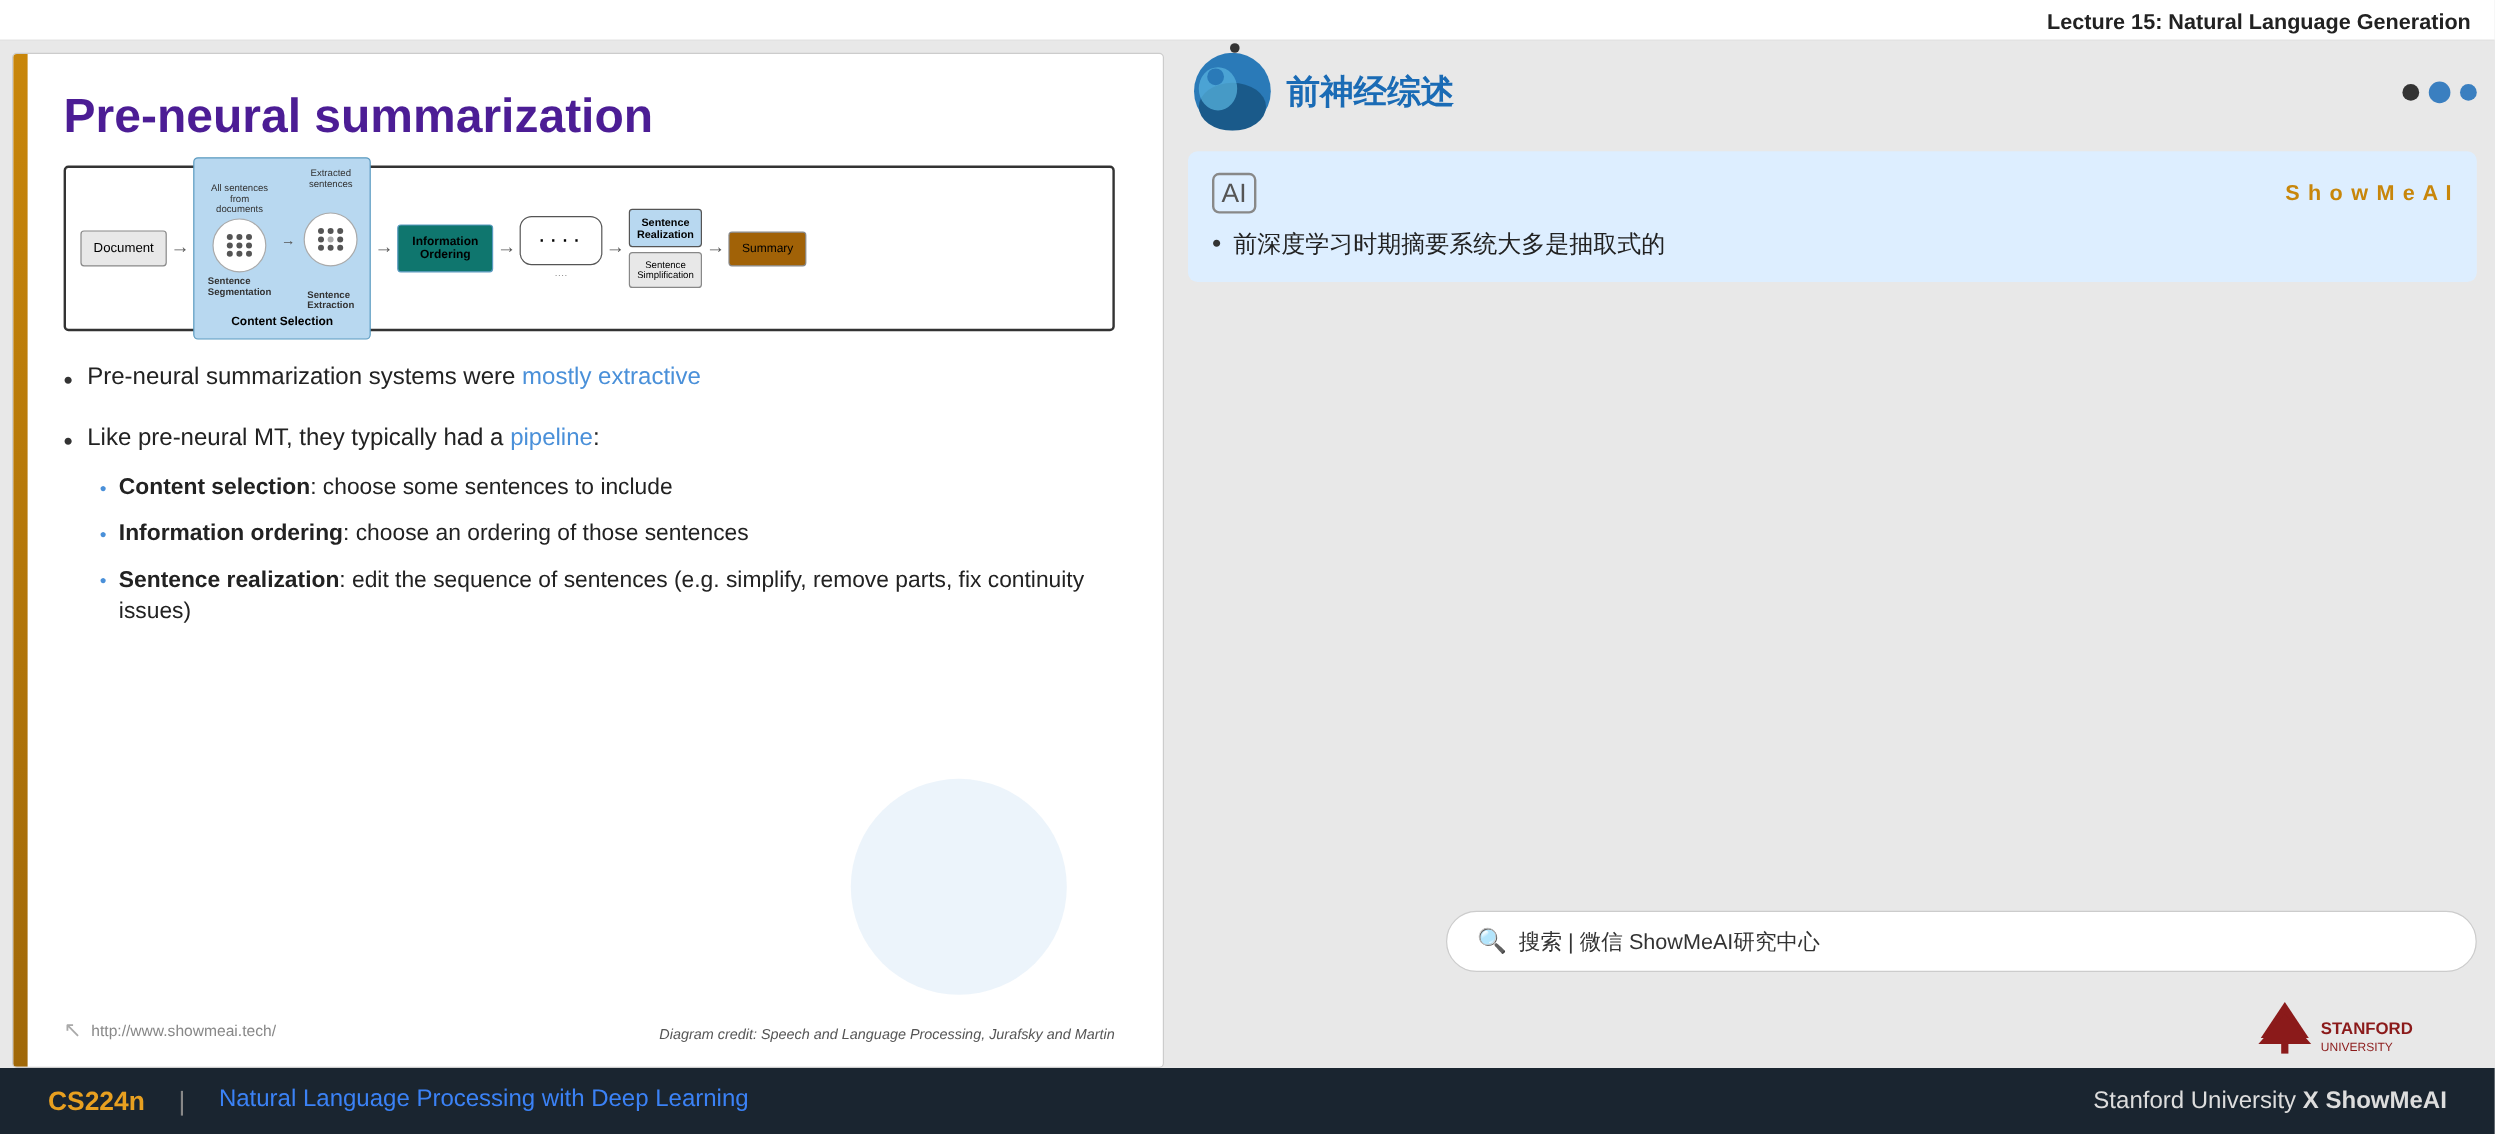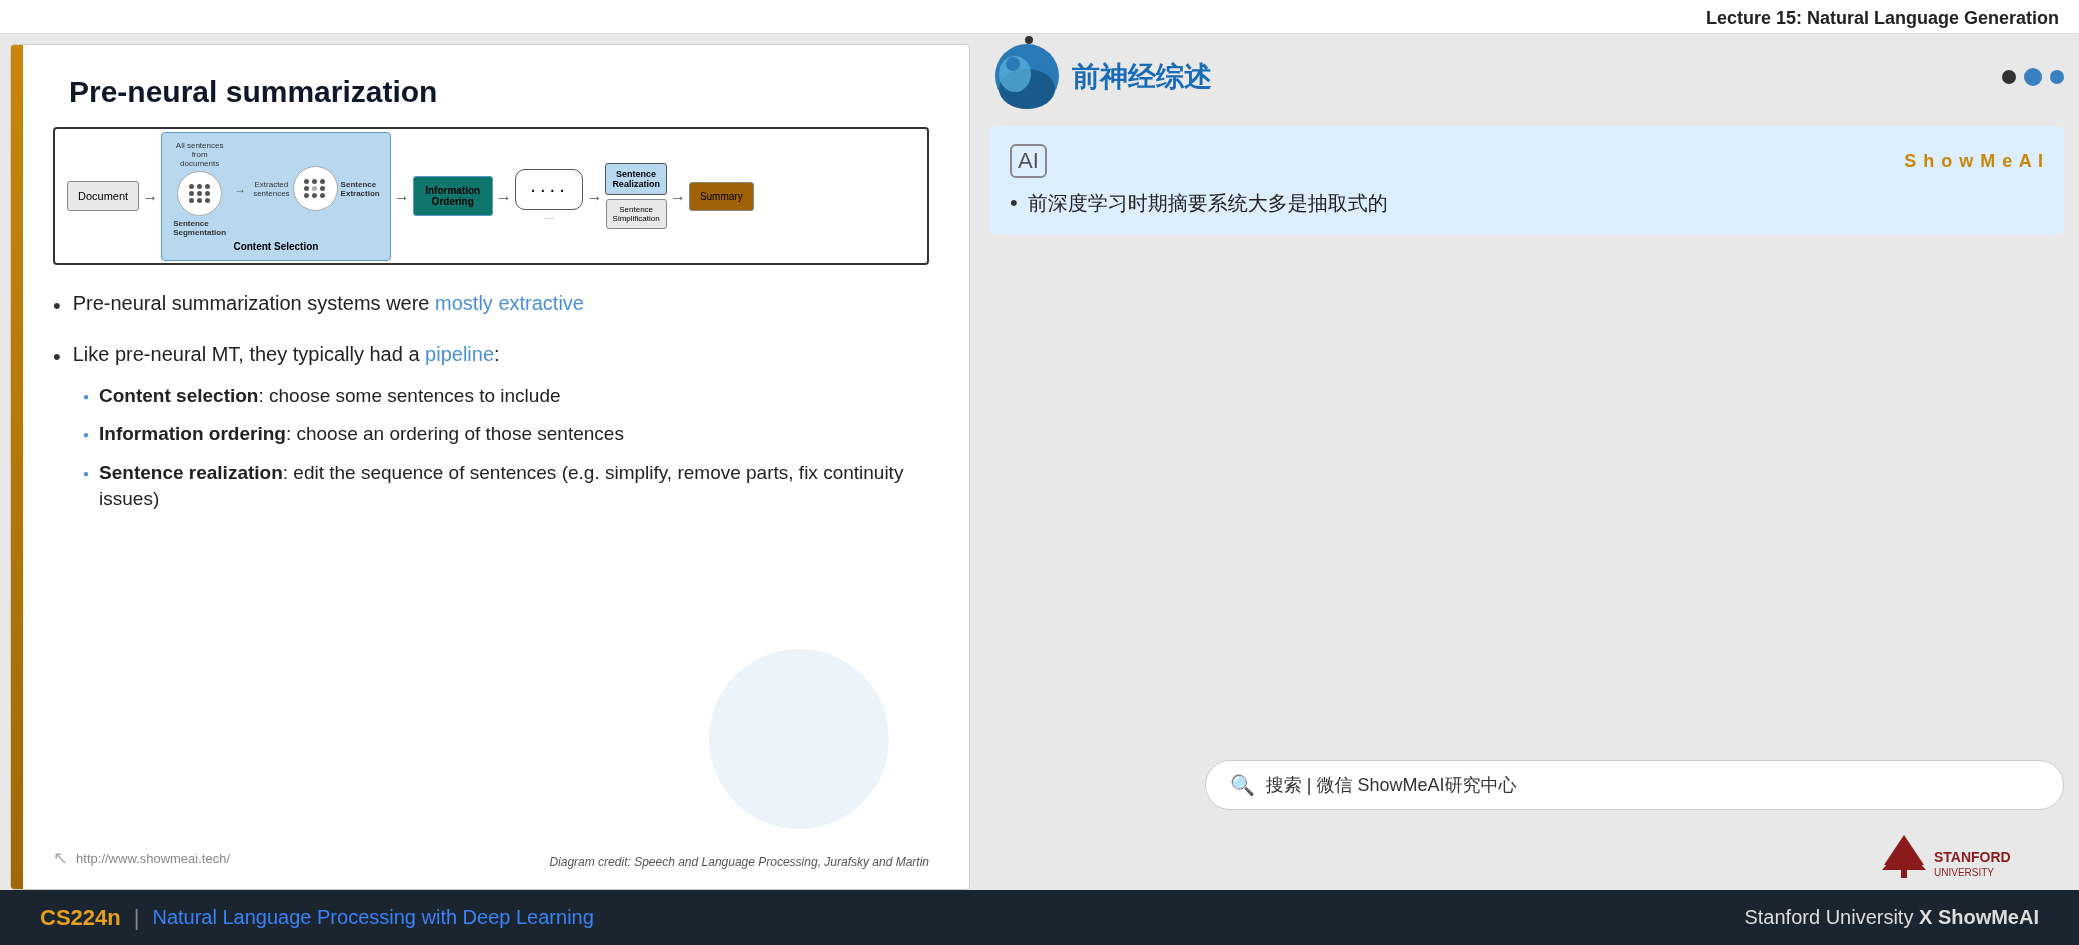--- a/index.html
+++ b/index.html
@@ -45,25 +45,24 @@
 
     .slide-content {
       flex: 1;
       padding: 30px 40px 20px 30px;
       display: flex;
       flex-direction: column;
       position: relative;
     }
 
     .slide-title {
-      font-size: 30px;
+      font-size: 40px;
       font-weight: 700;
-      color: #0f172a;
+      color: #4c1d95;
       margin-bottom: 18px;
-      margin-left: 16px;
     }
 
     
     .diagram-box {
       border: 2px solid #333;
       border-radius: 4px;
       padding: 12px;
       margin-bottom: 14px;
       background: #fff;
       position: relative;
@@ -381,22 +380,21 @@
       background: #1a2530;
       display: flex;
       align-items: center;
       justify-content: space-between;
       padding: 0 40px;
       flex-shrink: 0;
     }
 
     .bottom-left {
       display: flex;
-      align-items: center;
-      gap: 1px;
+      gap: 16px;
       font-size: 20px;
     }
 
     .cs224n-label {
       color: #e8a020;
       font-weight: 700;
       font-size: 22px;
     }
 
     .bottom-divider {
@@ -464,21 +462,21 @@
                     <div class="dot-small"></div>
                       <div class="dot-small"></div>
                       <div class="dot-small"></div>
                   </div>
                 </div>
                 <div style="font-size:8px; font-weight:bold; color:#333;">Sentence<br>Segmentation</div>
               </div>
 
               <div class="dia-arrow" style="font-size:12px;">→</div>
 
-              <div style="display:flex; flex-direction:row; align-items:center; gap:3px;">
+              <div style="display:flex; flex-direction:column; align-items:center; gap:19px;">
                 <div style="font-size:8px; color:#333; text-align:center; max-width:55px;">Extracted<br>sentences</div>
                 <div class="cloud-circle" style="width:45px;height:45px;">
                   <div class="dots-pattern">
                     <div class="dot-small"></div>
                       <div class="dot-small"></div>
                       <div class="dot-small"></div>
                     <div class="dot-small"></div>
                       <div class="dot-small" style="background:#aaa;"></div>
                       <div class="dot-small"></div>
                     <div class="dot-small"></div>

